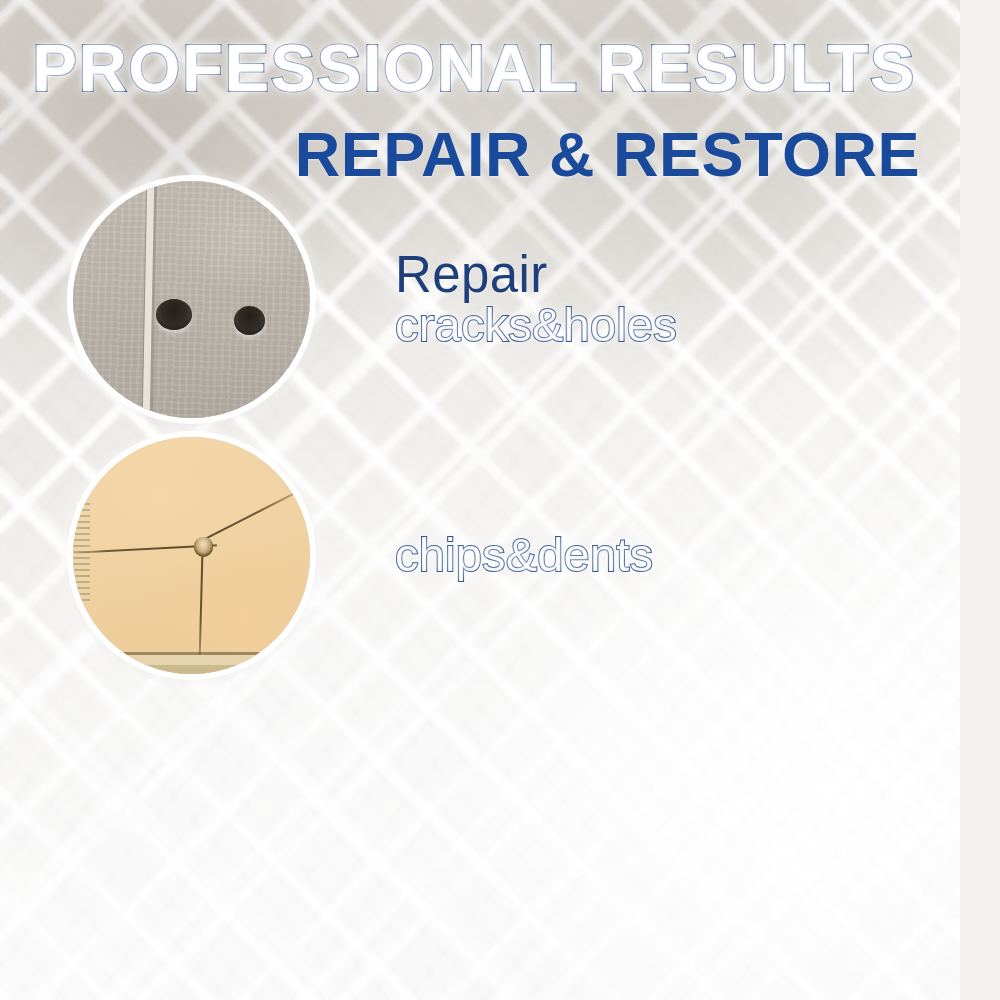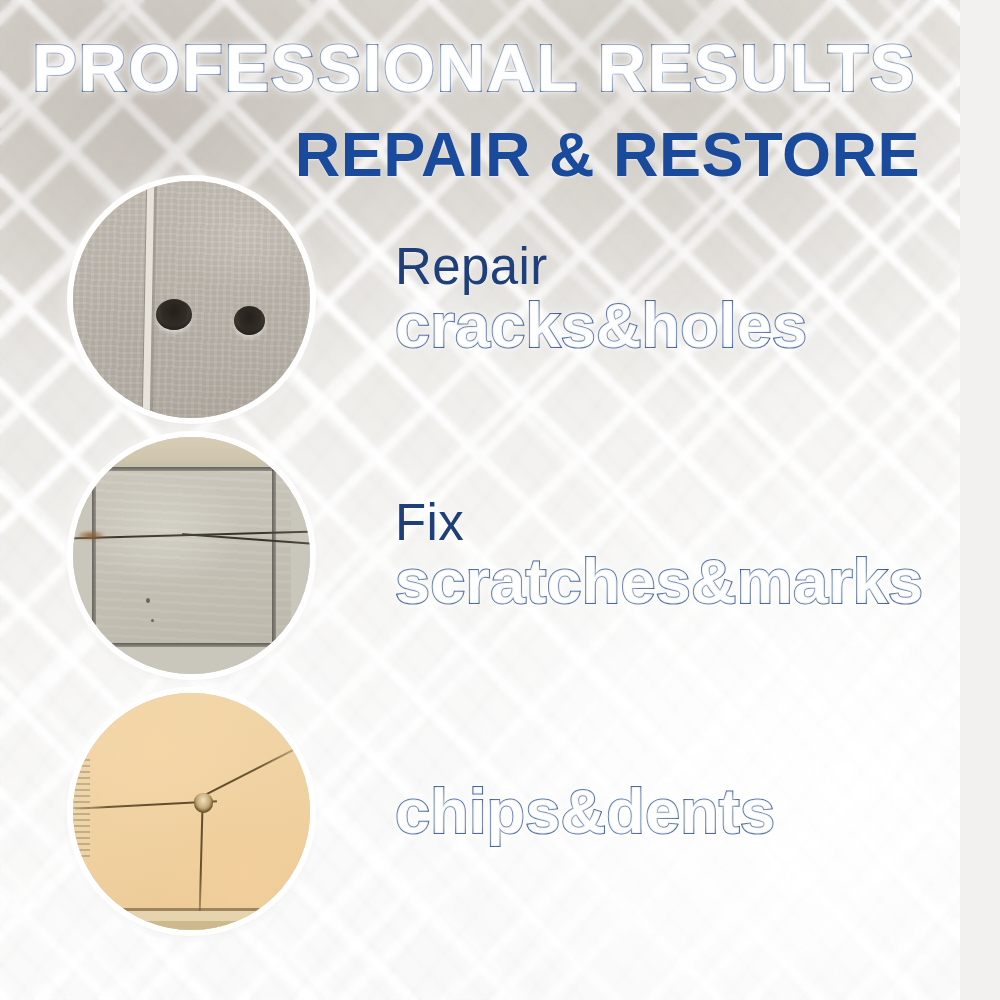--- a/index.html
+++ b/index.html
@@ -247,22 +247,22 @@
     font-weight:400;
     line-height:1.02;
     color:#1f3f7a;
     letter-spacing:0.4px;
     white-space:nowrap;
     text-shadow:0 1px 2px rgba(255,255,255,.55);
   }
   .fsub{
     display:block;
     margin-top:0;
-    font-size:63px;
-    font-weight:700;
+    font-size:47px;
+    font-weight:400;
     line-height:1.02;
     letter-spacing:0.2px;
     white-space:nowrap;
     color:rgba(255,255,255,.90);
     -webkit-text-stroke:2px #1b3f7e;
     paint-order: stroke fill;
     text-shadow:0 0 8px rgba(255,255,255,.8);
   }
 </style>
 </head>
@@ -291,40 +291,20 @@
           <div class="hole hole-a"></div>
           <div class="hole hole-b"></div>
         </div>
       </div>
       <div class="ftext">
         <span class="ftitle">Repair</span>
         <span class="fsub">cracks&amp;holes</span>
       </div>
     </div>
 
-    <div class="feature">
-      <div class="photo-wrap">
-        <div class="photo p2">
-          <div class="p2-tile"></div>
-          <div class="p2-grout-h" style="top:13%"></div>
-          <div class="p2-grout-h" style="top:87%"></div>
-          <div class="p2-grout-v" style="left:8%"></div>
-          <div class="p2-grout-v" style="left:84%"></div>
-          <div class="p2-crack"></div>
-          <div class="p2-crack2"></div>
-          <div class="p2-rust"></div>
-          <div class="p2-speck" style="left:31%; top:68%"></div>
-          <div class="p2-speck" style="left:33%; top:77%; width:3px; height:3px"></div>
-        </div>
-      </div>
-      <div class="ftext">
-        <span class="ftitle">Fix</span>
-        <span class="fsub">scratches&amp;marks</span>
-      </div>
-    </div>
 
     <div class="feature">
       <div class="photo-wrap">
         <div class="photo p3">
           <div class="p3-edgeL"></div>
           <div class="p3-crackH"></div>
           <div class="p3-crackD"></div>
           <div class="p3-crackV"></div>
           <div class="p3-chip"></div>
           <div class="p3-baseboard"></div>

